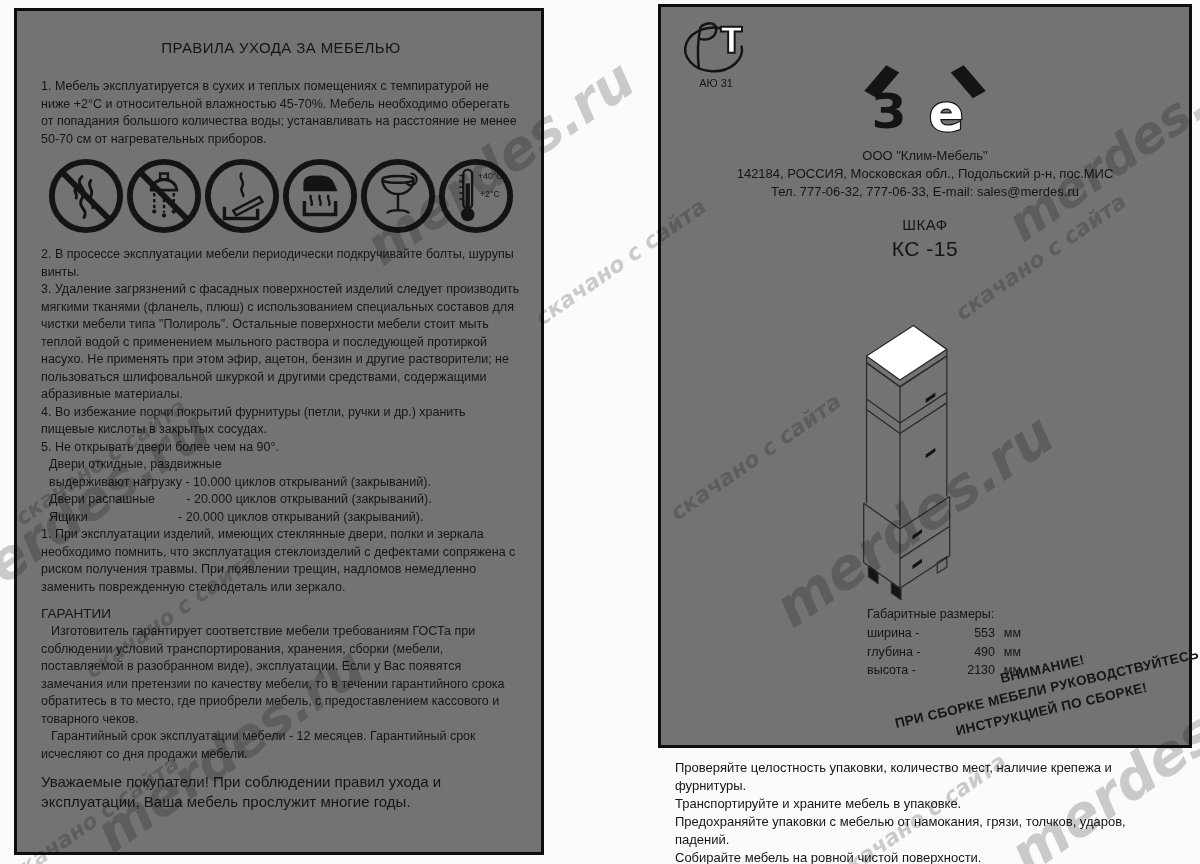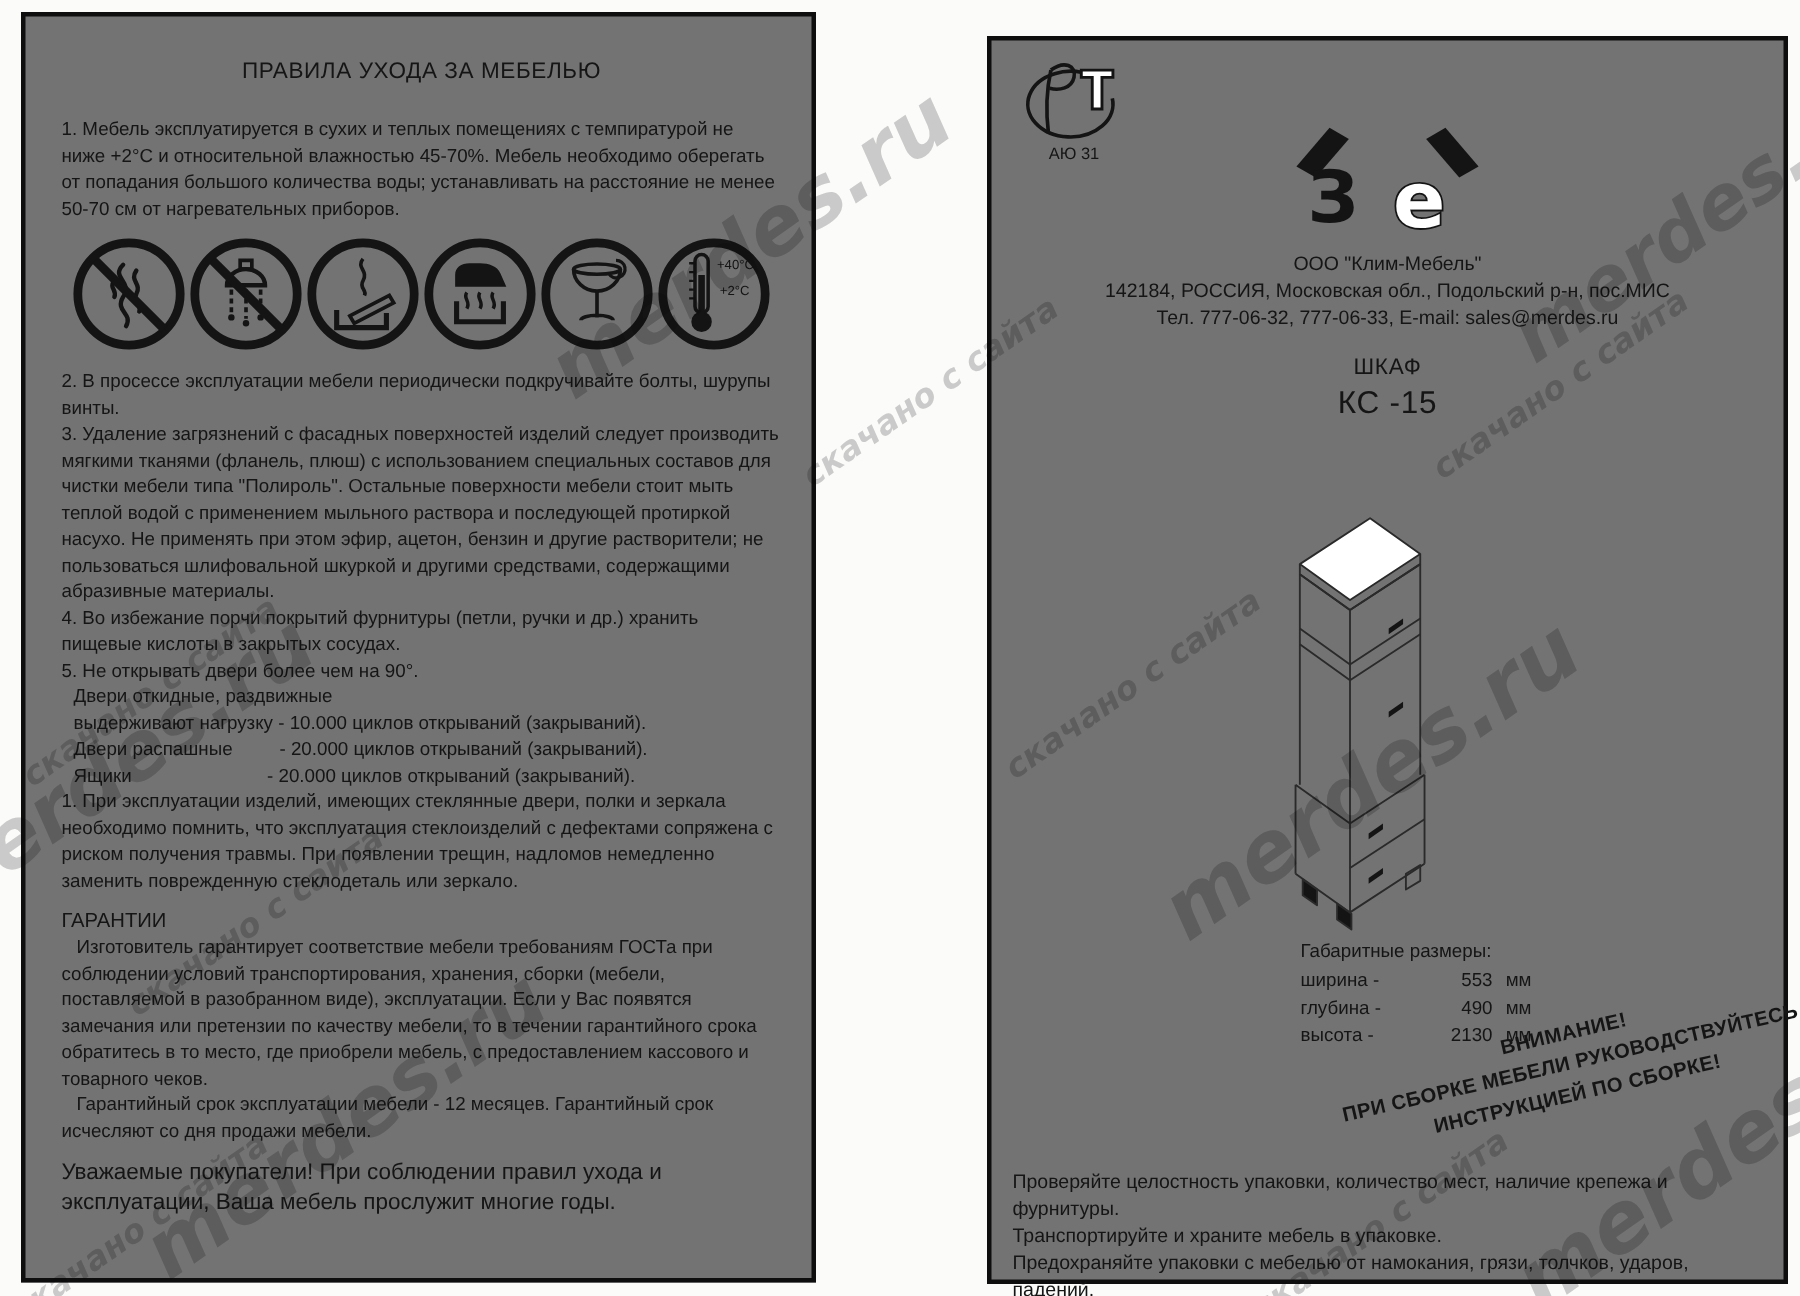--- a/index.html
+++ b/index.html
@@ -4,21 +4,21 @@
 <style>
   html,body{margin:0;padding:0;}
   body{
     width:1200px;height:864px;position:relative;overflow:hidden;
     background:#fbfbfa;
     font-family:"Liberation Sans", sans-serif;
     color:#151515;
   }
   .page{position:absolute;background:#737373;border:3px solid #0e0e0e;box-sizing:border-box;}
   #page-left{left:14px;top:8px;width:530px;height:847px;padding:20px 20px 0 24px;}
-  #page-right{left:658px;top:24px;width:534px;height:832px;}
+  #page-right{left:658px;top:4px;width:534px;height:744px;}
 
   
   .doc-title{text-align:center;font-size:15px;letter-spacing:.4px;margin:8px 0 22px 0;}
   .para{font-size:12.5px;line-height:1.4;margin:0;}
   .indent{text-indent:10px;}
   .sub{margin-left:8px;}
   .pre{white-space:pre-wrap;}
   .icons-row{display:flex;justify-content:center;align-items:center;margin:6px 2px 8px 2px;}
   .section-head{text-align:left;font-size:13.5px;margin:10px 0 2px 0;}
   .footer-note{font-size:15px;font-weight:normal;margin-top:9px;line-height:1.3;}

